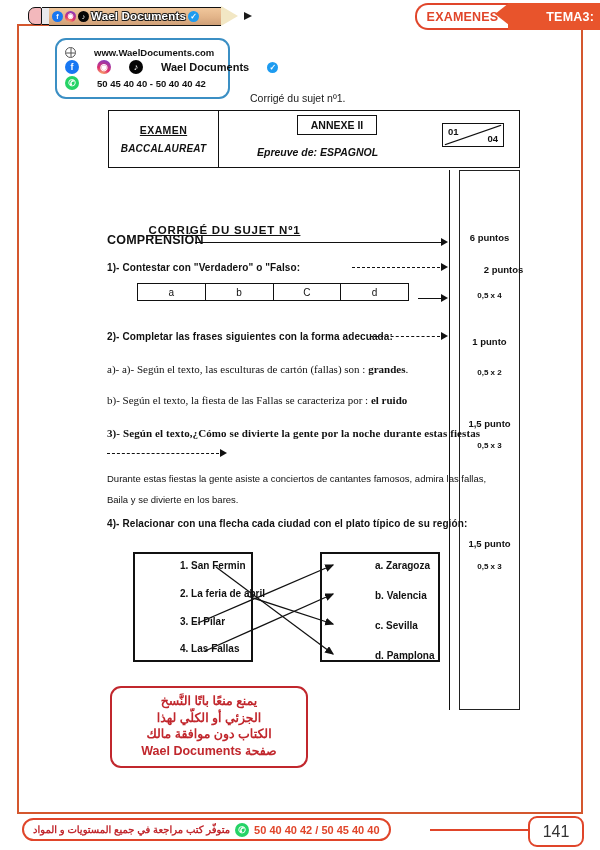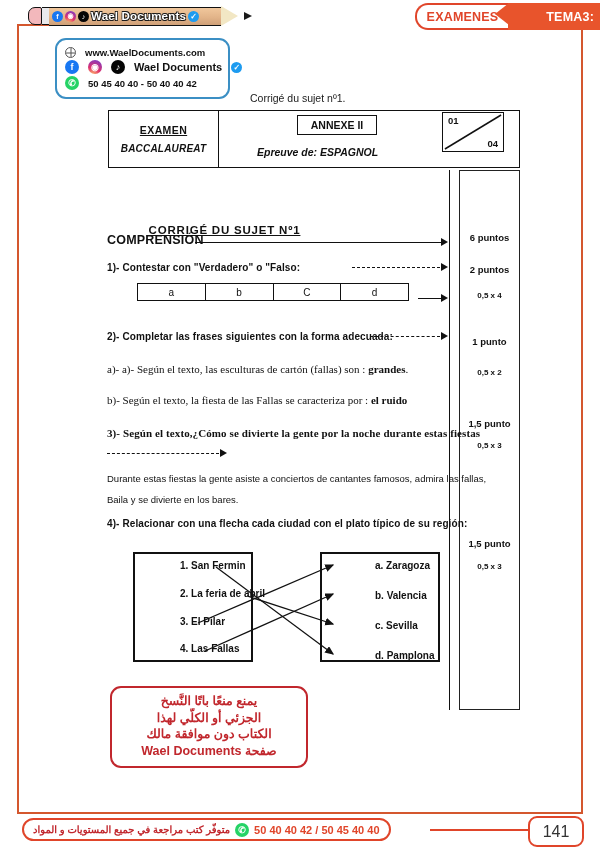--- a/index.html
+++ b/index.html
@@ -175,21 +175,21 @@
     width: 175px;
     border: 2px solid #3b8fc4;
     border-radius: 11px;
     background: #ffffff;
     padding: 5px 8px 5px 8px;
     box-sizing: border-box;
   }
   .contact-row {
     display: flex;
     align-items: center;
-    gap: 9px;
+    gap: 18px;
     margin: 2px 0;
     white-space: nowrap;
   }
   .contact-row .txt {
     font-size: 9.5px;
     font-weight: bold;
     color: #111;
   }
   .contact-row.brand .txt { font-size: 11px; }
   .contact-row.phone .txt { font-size: 9.5px; }
@@ -280,22 +280,22 @@
     font-size: 10.5px;
     font-weight: bold;
     font-style: italic;
   }
   .eh-right {
     flex: 0 0 86px;
     position: relative;
   }
   .pgbox {
     position: absolute;
-    left: 9px; top: 1px;
-    width: 62px; height: 40px;
+    left: 9px; top: 12px;
+    width: 62px; height: 24px;
     border: 1.6px solid #111;
     box-sizing: border-box;
   }
   .pgbox .diag {
     position: absolute;
     left: 0; top: 0;
     width: 100%; height: 100%;
   }
   .pgbox .n1 {
     position: absolute;
@@ -672,21 +672,21 @@
       <path d="M0,0 L7,3 L0,6 z" fill="#111"></path>
     </marker>
   </defs>
   <line x1="216" y1="567" x2="333" y2="654" stroke="#111" stroke-width="1.3" marker-end="url(#ah)"></line>
   <line x1="247" y1="596" x2="333" y2="624" stroke="#111" stroke-width="1.3" marker-end="url(#ah)"></line>
   <line x1="198" y1="623" x2="333" y2="565" stroke="#111" stroke-width="1.3" marker-end="url(#ah)"></line>
   <line x1="205" y1="651" x2="333" y2="594" stroke="#111" stroke-width="1.3" marker-end="url(#ah)"></line>
 </svg>
 
 <div class="pt big" style="left:459px; top:232px; width:61px;">6 puntos</div>
-<div class="pt big" style="left:459px; top:264px; width:61px;">2 puntos</div>
+<div class="pt big" style="left:459px; top:264px; width:61px;padding-left:14px;">2 puntos</div>
 <div class="pt small" style="left:459px; top:291px; width:61px;">0,5 x 4</div>
 <div class="pt big" style="left:459px; top:336px; width:61px;">1 punto</div>
 <div class="pt small" style="left:459px; top:368px; width:61px;">0,5 x 2</div>
 <div class="pt big" style="left:459px; top:418px; width:61px;">1,5 punto</div>
 <div class="pt small" style="left:459px; top:441px; width:61px;">0,5 x 3</div>
 <div class="pt big" style="left:459px; top:538px; width:61px;">1,5 punto</div>
 <div class="pt small" style="left:459px; top:562px; width:61px;">0,5 x 3</div>
 
 <div class="warn-box">
   <div class="warn-line">يمنع منعًا باتًا النَّسخ</div>

